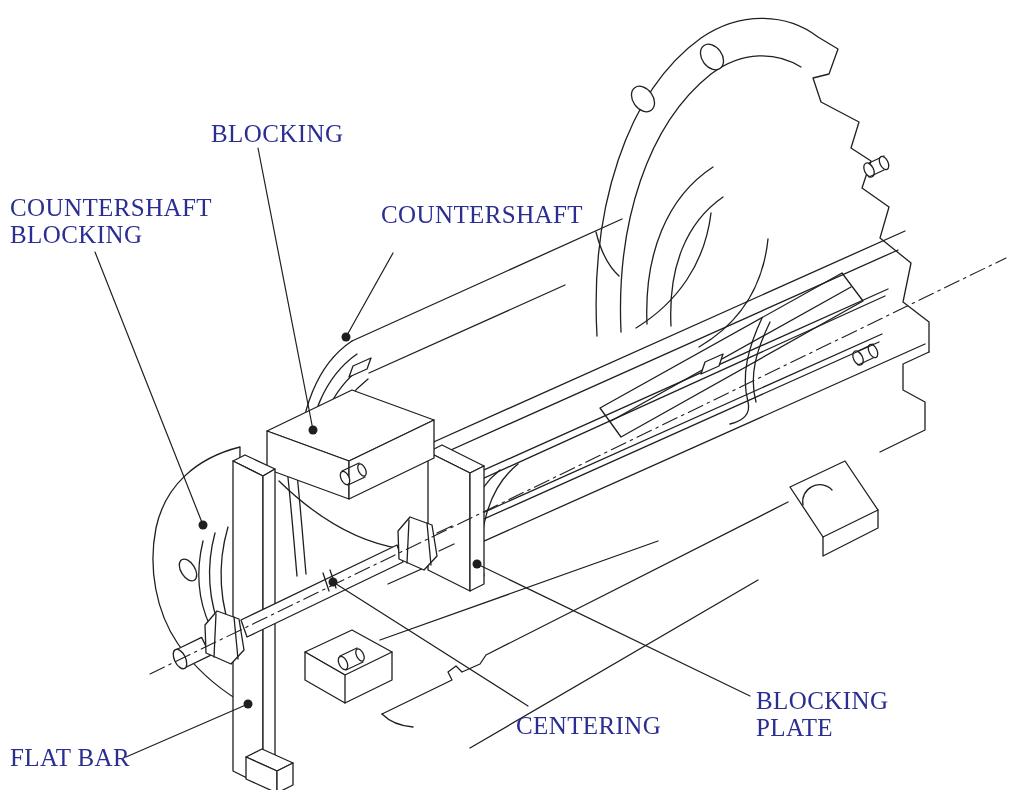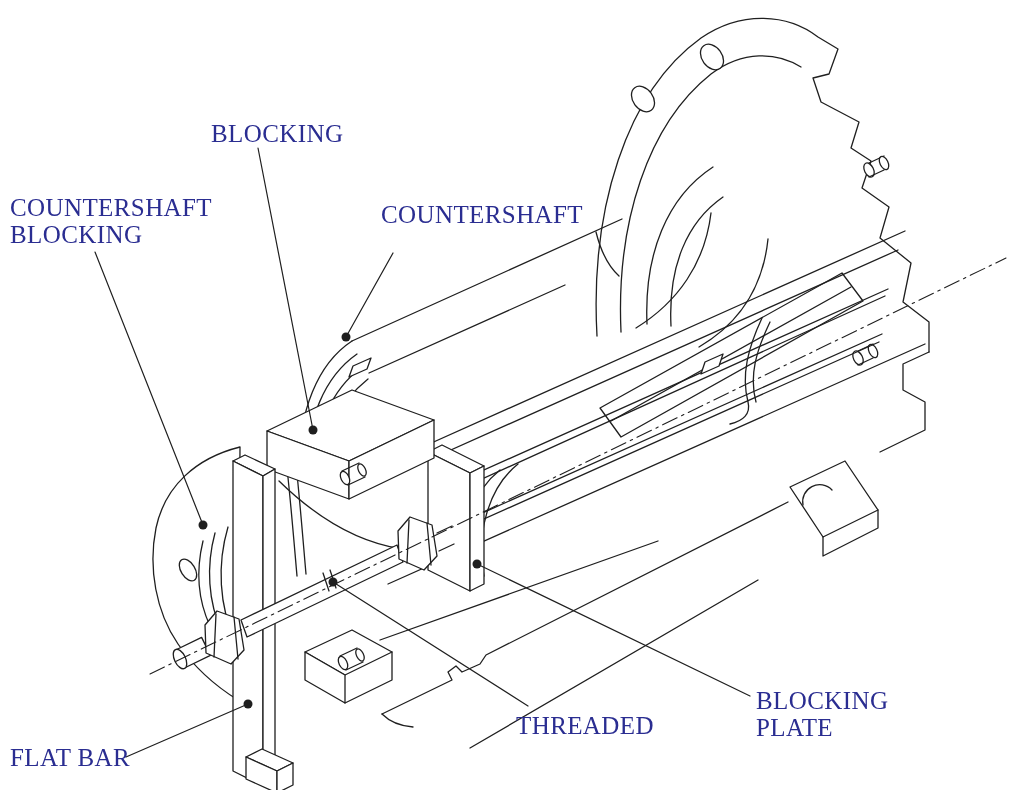--- a/index.html
+++ b/index.html
@@ -197,21 +197,21 @@
 
   <div class="lbl" style="left:381px;top:201px">
     <span>COUNTERSHAFT</span>
   </div>
 
   <div class="lbl" style="left:10px;top:744px">
     <span>FLAT BAR</span>
   </div>
 
   <div class="lbl" style="left:516px;top:712px">
-    <span>THREADED</span>
+    <span>CENTERING</span>
   </div>
 
   <div class="lbl" style="left:756px;top:687px">
     <span>BLOCKING</span>
     <span>PLATE</span>
   </div>
 
   <div id="caption">Figure 1-11. Countershaft bushing remover assembled in position.</div>
 
 </div>

